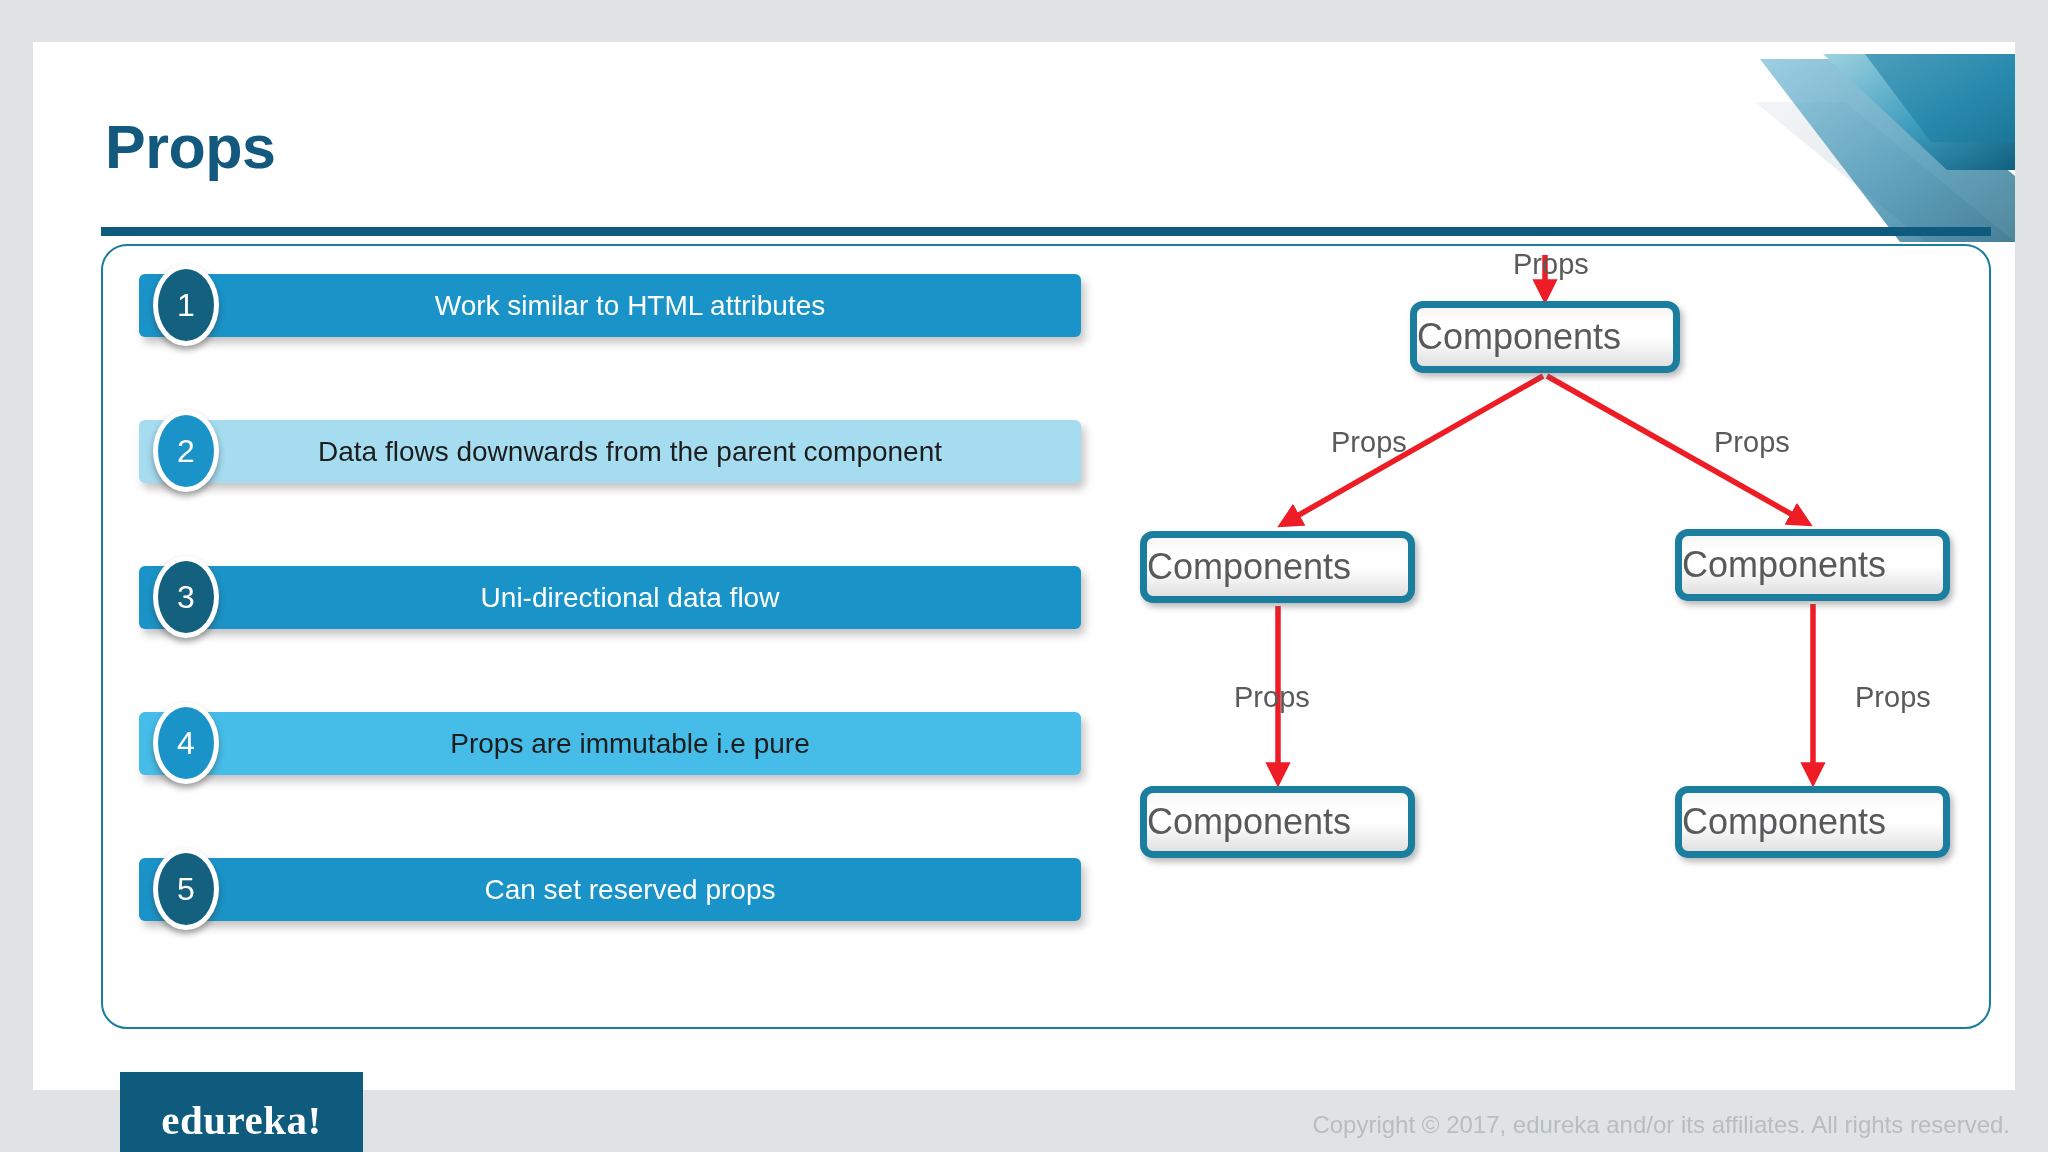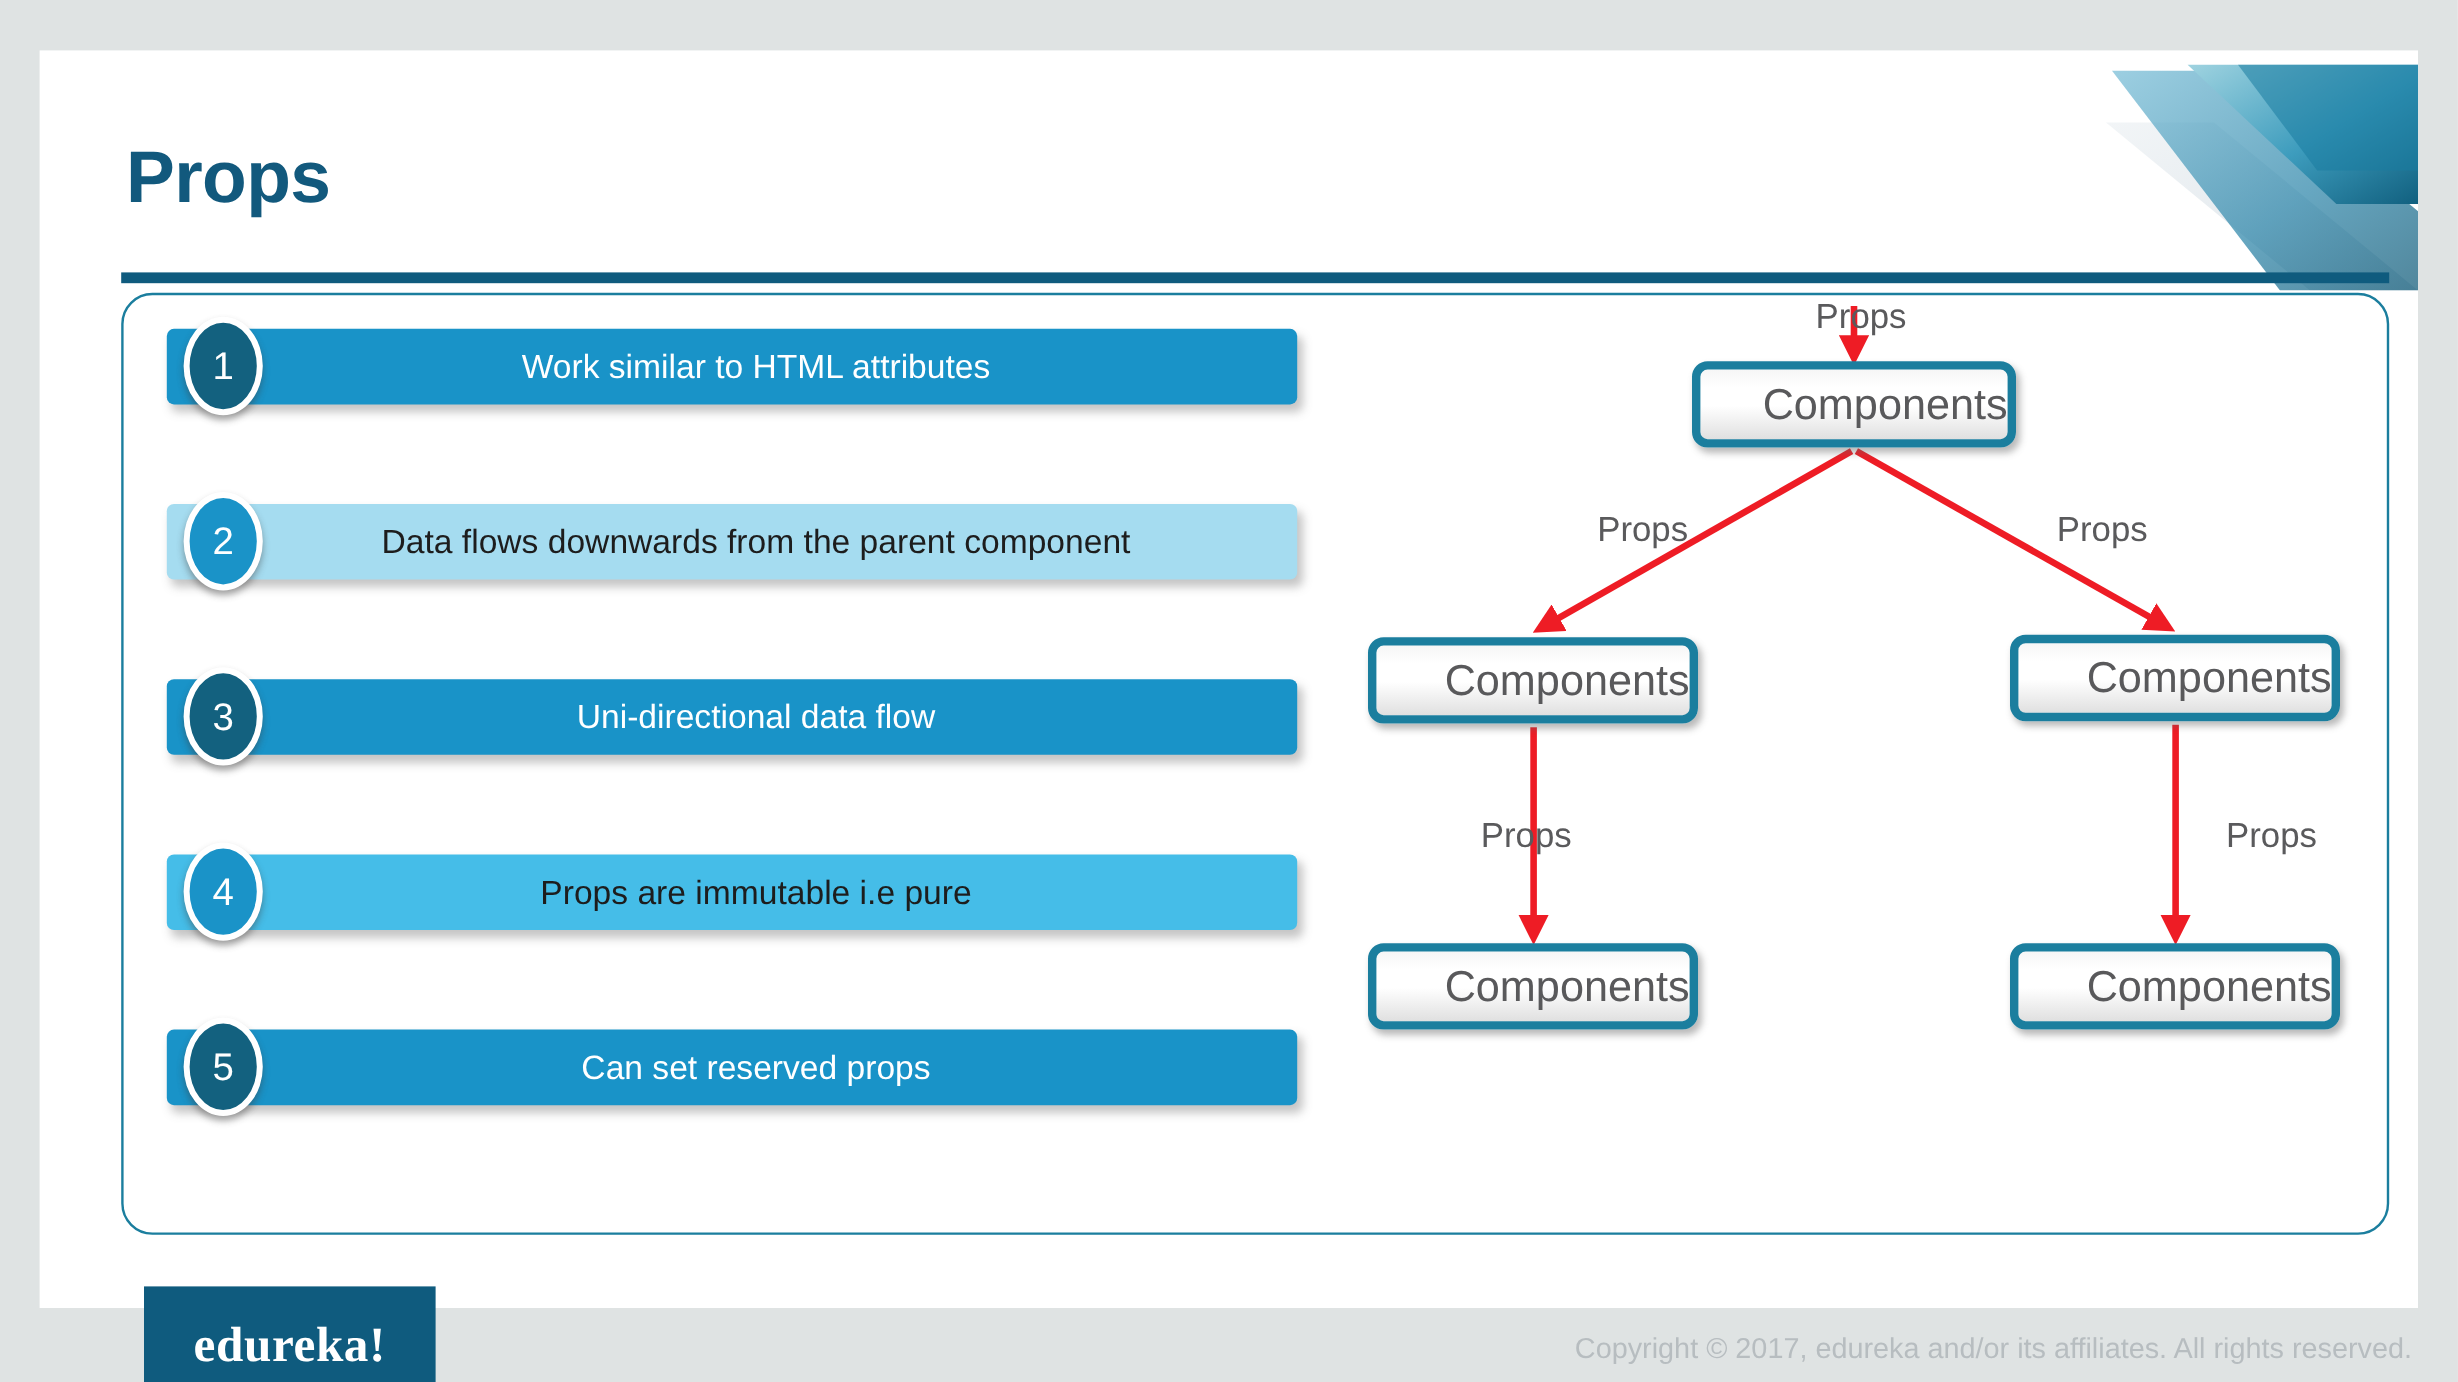--- a/index.html
+++ b/index.html
@@ -148,21 +148,21 @@
   .node {
     position: absolute;
     height: 72px;
     border: 7px solid #1b7e9e;
     border-radius: 13px;
     background: linear-gradient(to bottom,
                 #f6f6f6 0%, #ffffff 26%, #ffffff 52%, #e0e0e0 100%);
     box-shadow: 3px 4px 6px rgba(100, 100, 100, 0.45);
     display: flex;
     align-items: center;
-    justify-content: flex-end;
+    justify-content: flex-start;
     z-index: 3;
   }
 
   .node-label {
     font-size: 36px;
     color: #59595b;
     white-space: nowrap;
   }
 
   #node-root     { left: 297px; top: 55px;  width: 270px; }

